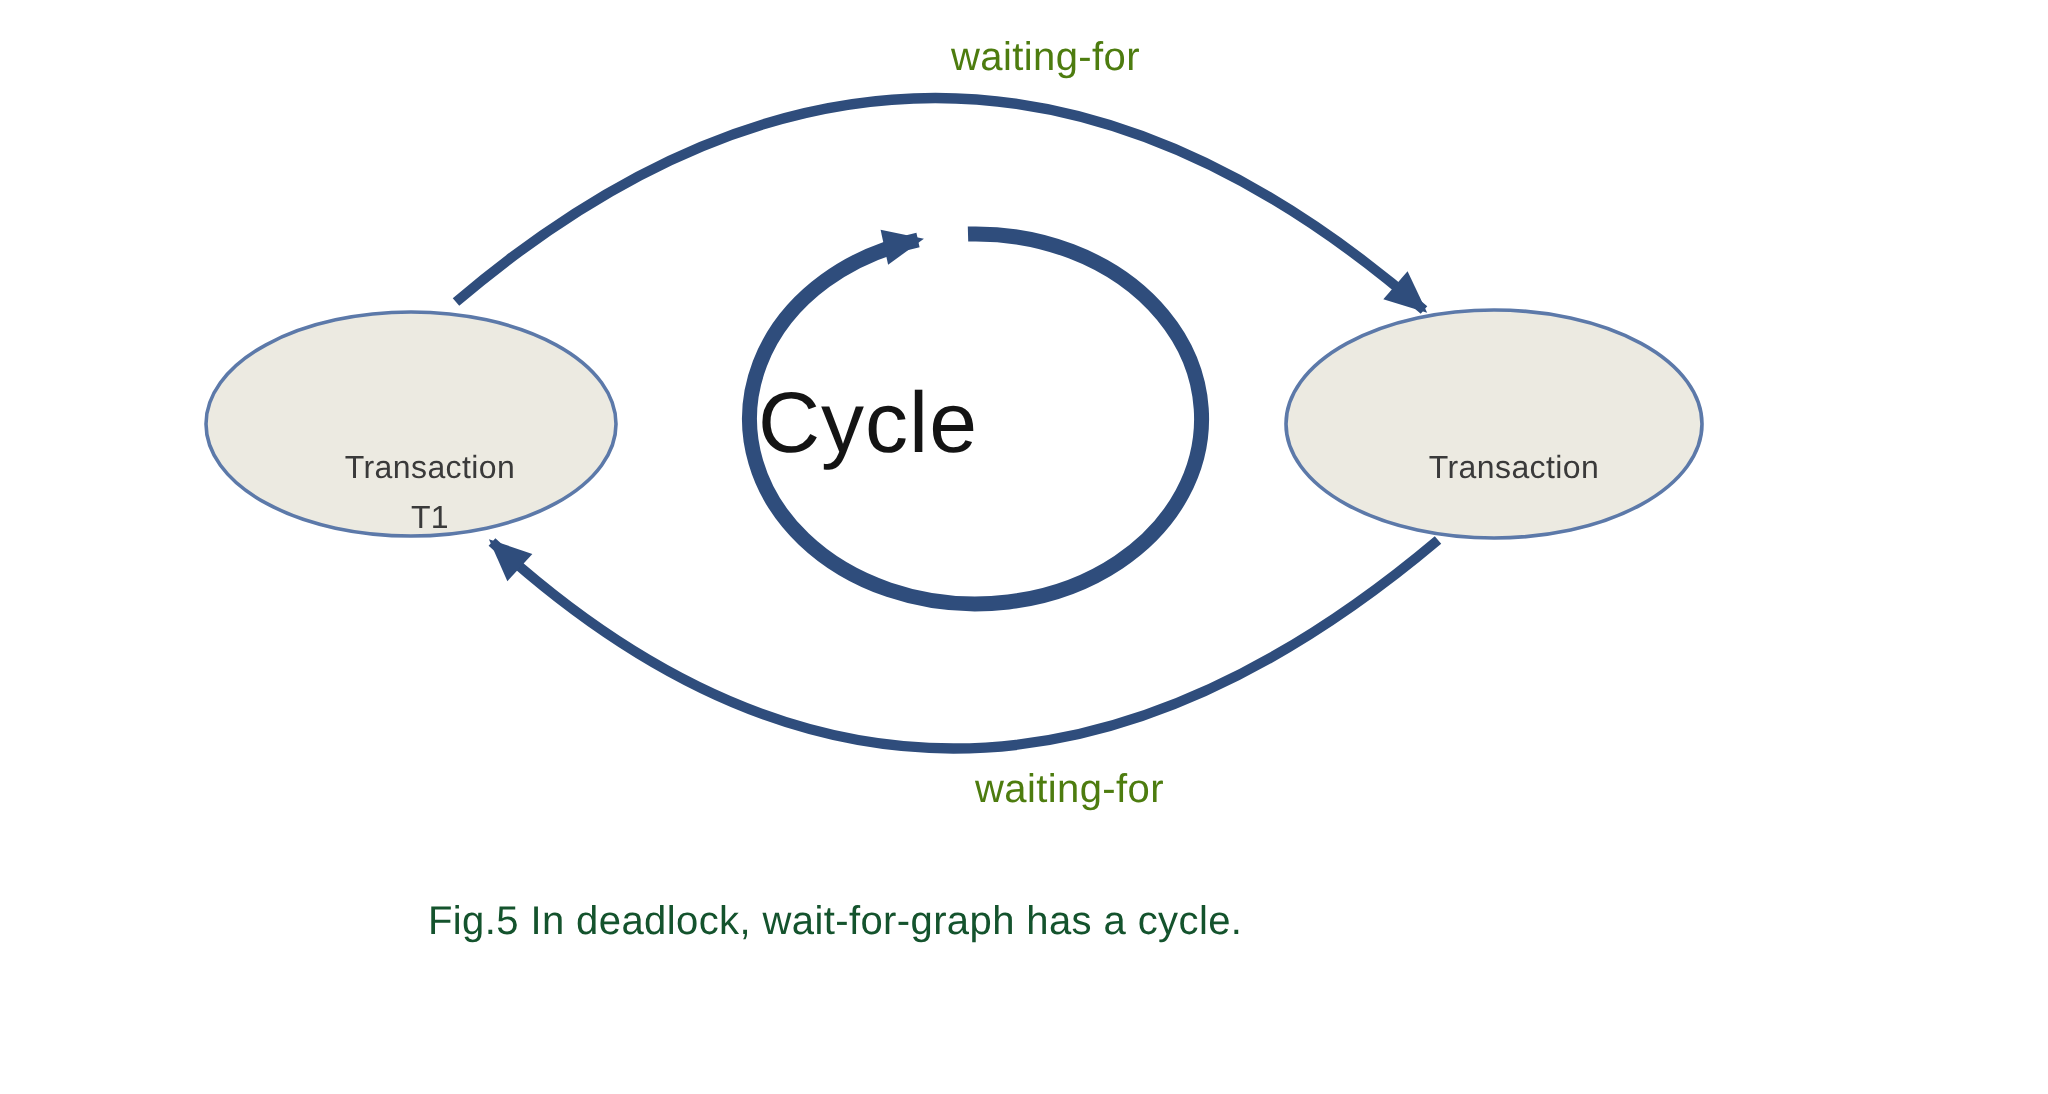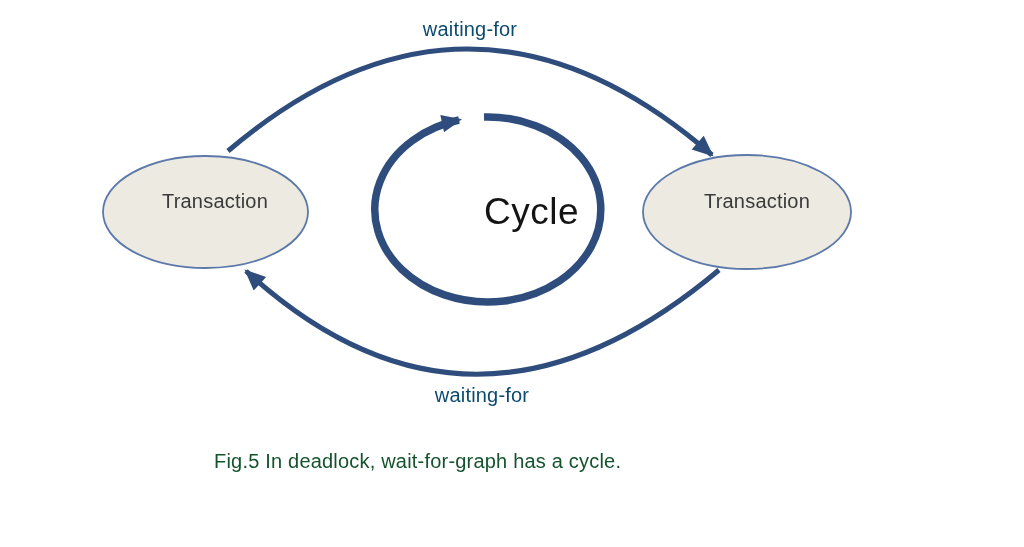--- a/index.html
+++ b/index.html
@@ -16,44 +16,45 @@
   .stage svg.diagram {
     position: absolute;
     left: 0; top: 0;
     width: 1024px; height: 547px;
   }
 
   .node-label {
     position: absolute;
     width: 220px;
     text-align: center;
-    font-size: 20px;
+    font-size: 16px;
     line-height: 25px;
     color: #3a3a3a;
     letter-spacing: 0.2px;
+    margin-top: 33px;
   }
   .node-label span { display: block; }
 
   .edge-label {
     position: absolute;
     width: 200px;
-    text-align: center;
+    text-align: right;
     font-size: 20px;
-    color: #0c4a6e;
+    color: #4d7c0f;
     letter-spacing: 0.2px;
   }
   .edge-label.top    { left: 370px; top: 18px; }
   .edge-label.bottom { left: 382px; top: 384px; }
 
   .cycle-label {
     position: absolute;
     left: 379px; top: 189px;
     width: 200px;
-    text-align: right;
-    font-size: 37px;
+    text-align: left;
+    font-size: 43px;
     line-height: 46px;
     color: #141414;
     letter-spacing: 0.5px;
   }
 
   .caption {
     position: absolute;
     left: 214px; top: 450px;
     font-size: 20px;
     color: #14532d;
@@ -84,20 +85,21 @@
     <path class="edge-arc" d="M 719 270 Q 472 478 246 271" marker-end="url(#arrowhead)"></path>
 
     <path class="cycle-arc" d="M 484 117 A 113 92.5 0 1 1 459 120" marker-end="url(#arrowhead-cycle)"></path>
 
     <ellipse class="shape-ellipse" cx="205.5" cy="212" rx="102.5" ry="56"></ellipse>
     <ellipse class="shape-ellipse" cx="747" cy="212" rx="104" ry="57"></ellipse>
   </svg>
 
   <div class="node-label" style="left:105px; top:189px;">
     <span>Transaction</span>
+    <span>T1</span>
   </div>
 
   <div class="node-label" style="left:647px; top:189px;">
     <span>Transaction</span>
   </div>
 
   <div class="edge-label top">waiting-for</div>
   <div class="edge-label bottom">waiting-for</div>
 
   <div class="cycle-label">Cycle</div>

